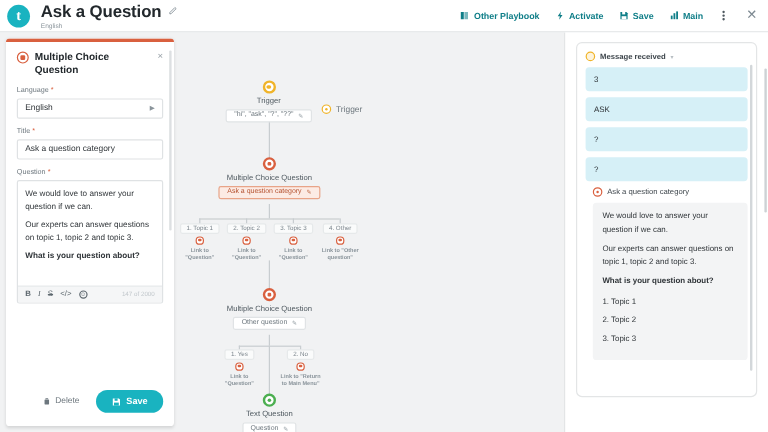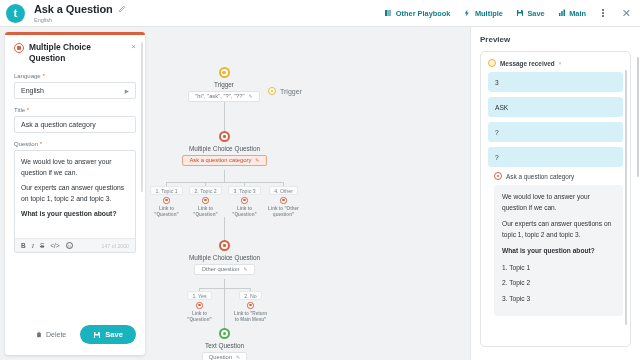--- a/index.html
+++ b/index.html
@@ -25,21 +25,21 @@
   .logo {
     width: 19px; height: 19px; border-radius: 50%;
     background: #19b3c0;
     display: flex; align-items: center; justify-content: center;
     color: #fff; font-size: 12px; font-weight: bold;
     font-family: "Liberation Serif", serif;
     flex: 0 0 auto;
   }
   .title-wrap { margin-left: 9px; display: flex; flex-direction: column; justify-content: center; }
   .title-row { display: flex; align-items: center; gap: 5px; }
-  .doc-title { font-size: 11px; font-weight: bold; color: #22282c; letter-spacing: -0.1px; }
+  .doc-title { font-size: 14px; font-weight: bold; color: #22282c; letter-spacing: -0.1px; }
   .pencil-ic { width: 8px; height: 8px; color: #7e8a92; display: block; }
   .doc-sub { font-size: 5.5px; color: #8a949b; margin-top: 1.5px; }
 
   .topactions { margin-left: auto; display: flex; align-items: center; gap: 13px; }
   .taction {
     display: flex; align-items: center; gap: 3.5px;
     color: #0f7e88; font-size: 7.4px; font-weight: bold;
     cursor: pointer; white-space: nowrap;
   }
   .taction svg { display: block; }
@@ -254,21 +254,21 @@
       <svg width="8" height="8" viewBox="0 0 16 16" fill="currentColor">
         <path d="M2 2h5v12H2z"></path>
           <path d="M8 2h6v12H8z" opacity="0.55"></path>
       </svg>
       <span>Other Playbook</span>
     </div>
     <div class="taction">
       <svg width="8" height="8" viewBox="0 0 16 16" fill="currentColor">
         <path d="M9 1L3.5 9H7l-1 6 5.5-8H8z"></path>
       </svg>
-      <span>Multiple</span>
+      <span>Activate</span>
     </div>
     <div class="taction">
       <svg width="8" height="8" viewBox="0 0 16 16" fill="currentColor">
         <path d="M2 2h10l2 2v10H2z"></path>
           <rect x="5" y="2" width="5" height="4" fill="#fff"></rect>
           <rect x="4" y="9" width="8" height="5" fill="#fff"></rect>
       </svg>
       <span>Save</span>
     </div>
     <div class="taction">
@@ -478,21 +478,20 @@
         <div class="chip">
           <span>Question</span>
           <span class="pen">✎</span>
         </div>
       </div>
 
     </div>
   </div>
 
   <div class="rightcol">
-    <div class="preview-title">Preview</div>
     <div class="chatcard">
 
       <div class="msg-head">
         <div class="dot"></div>
         <span class="txt">Message received</span>
         <span class="mini">▾</span>
       </div>
 
       <div class="bubble-user">3</div>
       <div class="bubble-user">ASK</div>

